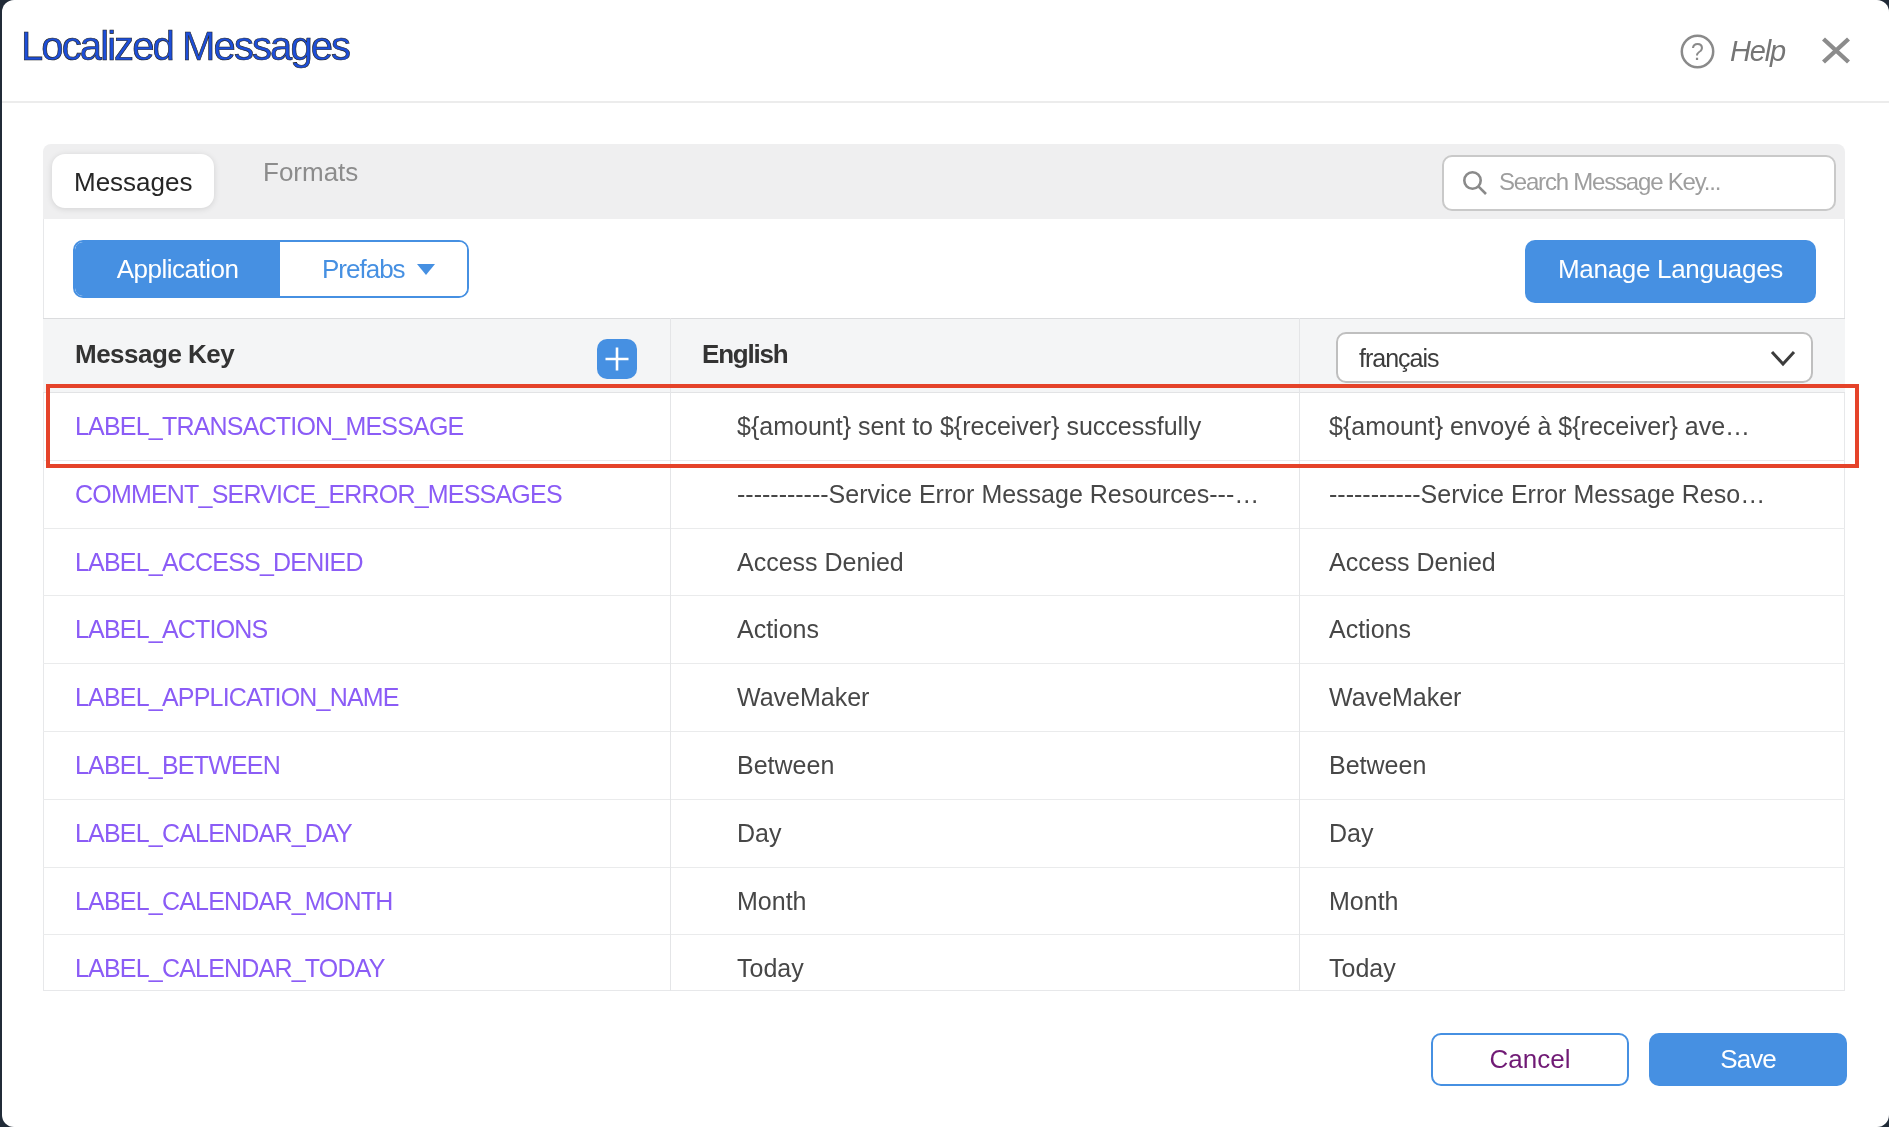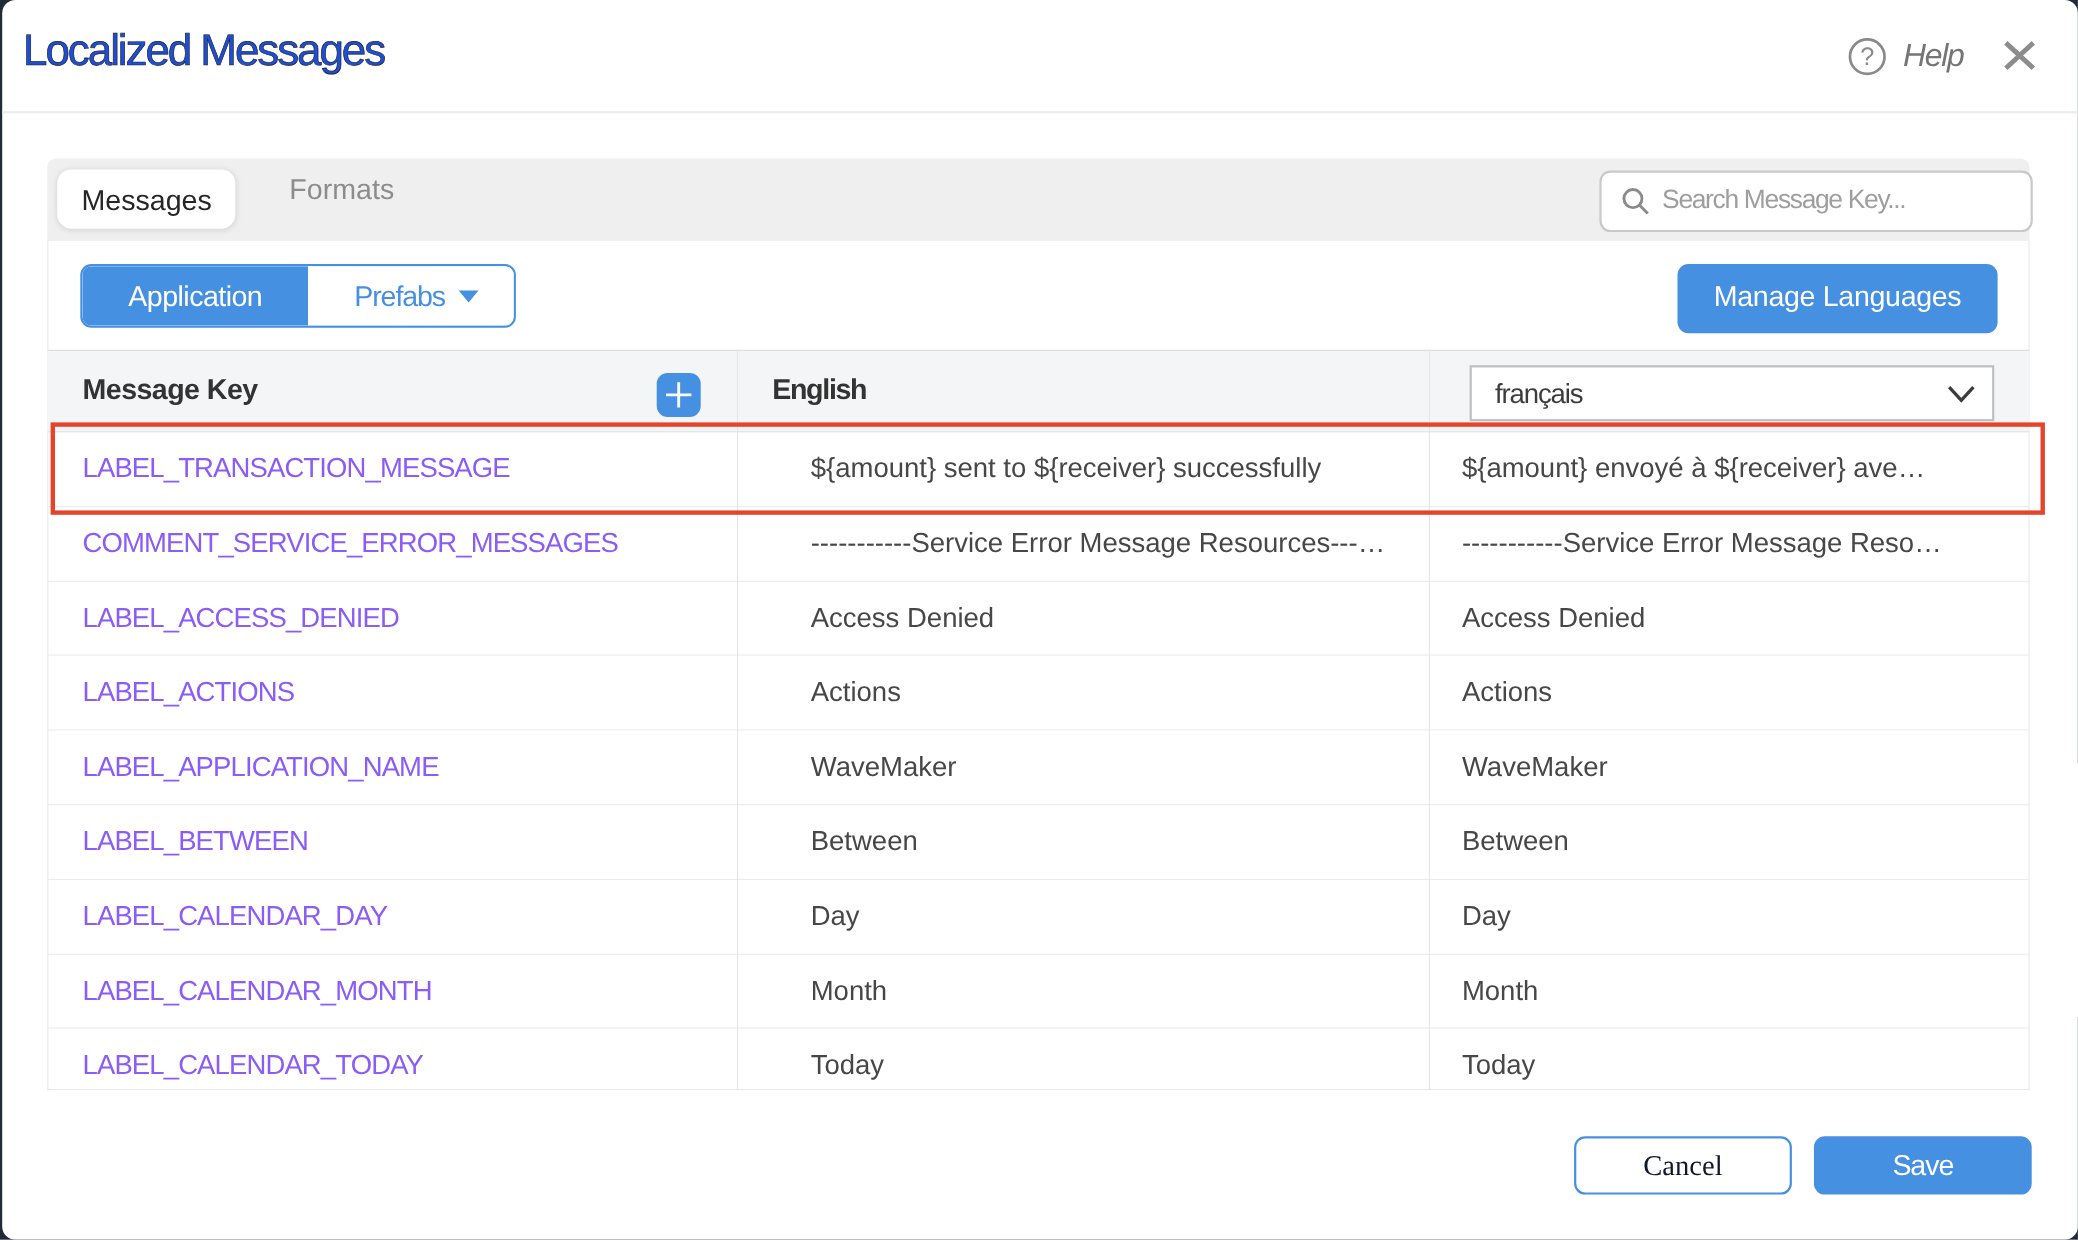--- a/index.html
+++ b/index.html
@@ -10,48 +10,48 @@
 .hdr { position:absolute; left:0; top:0; right:0; height:103px; border-bottom:2px solid #ececec; }
 .title { position:absolute; left:19px; top:24px; font-size:40px; letter-spacing:-1.9px; color:#1d4ed8; -webkit-text-stroke:0.6px #212121; }
 .help { position:absolute; left:1728px; top:35px; font-size:29px; letter-spacing:-1.2px; color:#757575;font-style:italic; }
 .qicon { position:absolute; left:1678px; top:34px; width:35px; height:35px; }
 .xicon { position:absolute; left:1819px; top:36px; width:29px; height:29px; }
 
 .strip { position:absolute; left:41px; top:144px; width:1802px; height:75px; background:#efeff0; border-radius:8px 8px 0 0; }
 .tab-active { position:absolute; left:9px; top:10px; width:162px; height:54px; background:#fff; border-radius:13px; box-shadow:0 1px 6px rgba(0,0,0,0.12); }
 .tab-active span { position:absolute; left:22px; top:13px; font-size:26px; color:#262626; }
 .tab-formats { position:absolute; left:220px; top:13px; font-size:26px; color:#8c8c8c; }
-.search { position:absolute; left:1440px; top:155px; width:394px; height:56px; background:#fff; border:2px solid #c9c9c9; border-radius:10px;margin-left:12px; }
+.search { position:absolute; left:1440px; top:155px; width:394px; height:56px; background:#fff; border:2px solid #c9c9c9; border-radius:10px; }
 .search .ph { position:absolute; left:55px; top:11px; font-size:24px; letter-spacing:-1.2px; color:#9e9e9e; }
 .search svg { position:absolute; left:17px; top:12px; }
 .bodywrap { position:absolute; left:41px; top:219px; width:1802px; height:772px; border-left:1px solid #e7e8ea; border-right:1px solid #e7e8ea; border-bottom:1px solid #e7e8ea; background:#fff; }
 
 .seg { position:absolute; left:71px; top:240px; height:58px; width:396px; border:2px solid #4690e2; border-radius:10px; overflow:hidden; }
 .seg .app { position:absolute; left:0; top:0; width:205px; height:100%; background:#4690e2; border-radius:7px 0 0 7px; color:#fff; font-size:26px; letter-spacing:-0.5px; text-align:center; line-height:54px; }
 .seg .pre { position:absolute; left:205px; top:0; right:0; height:100%; background:#fff; color:#4690e2; font-size:26px; letter-spacing:-1px; line-height:54px; }
 .seg .pre span { margin-left:42px; }
 .caret { display:inline-block; width:0; height:0; border-left:9.5px solid transparent; border-right:9.5px solid transparent; border-top:11px solid #4690e2; vertical-align:middle; margin-left:12px; margin-top:-4px; }
 .manage { position:absolute; left:1523px; top:240px; width:291px; height:63px; background:#4690e2; border-radius:10px; color:#fff; font-size:26px; letter-spacing:-0.3px; text-align:center; line-height:59px; }
 
 .thead { position:absolute; left:41px; top:318px; width:1802px; height:75px; background:#f4f5f6; border-top:1px solid #dbdcde; border-bottom:1px solid #e2e3e5; }
 .th1 { position:absolute; left:32px; top:20px; font-size:26px; font-weight:bold; letter-spacing:-0.5px; color:#333; }
 .th2 { position:absolute; left:659px; top:20px; font-size:26px; font-weight:bold; letter-spacing:-1.2px; color:#333; }
 .plusbtn { position:absolute; left:554px; top:20px; width:40px; height:40px; background:#4690e2; border-radius:10px; }
-.sel { position:absolute; left:1293px; top:13px; width:477px; height:51px; background:#fff; border:2px solid #bfbfbf; border-radius:0; }
+.sel { position:absolute; left:1293px; top:13px; width:477px; height:51px; background:#fff; border:2px solid #bfbfbf; border-radius:10px; }
 .sel span { position:absolute; left:21px; top:10px; font-size:25px; letter-spacing:-1px; color:#3c3c3c; }
 .rows { position:absolute; left:41px; top:393px; width:1802px; height:598px; overflow:hidden; }
 .row { position:relative; width:100%; height:67.8px; border-bottom:1px solid #eaebec; }
 .c1 { position:absolute; left:32px; top:19px; font-size:25px; letter-spacing:-0.8px; color:#8b5cf6; white-space:nowrap; }
 .c2 { position:absolute; left:659px; top:19px; font-size:25px; letter-spacing:0px; color:#474747; white-space:nowrap;margin-left:35px; }
 .c3 { position:absolute; left:1286px; top:19px; font-size:25px; letter-spacing:0px; color:#474747; white-space:nowrap; }
 .vline1 { position:absolute; left:668px; top:318px; width:1px; height:673px; background:#e4e5e7; }
 .vline2 { position:absolute; left:1297px; top:318px; width:1px; height:673px; background:#e4e5e7; }
 .redbox { position:absolute; left:44px; top:384px; width:1813px; height:84px; border:4.5px solid #e5432a; }
 
-.btn-cancel { position:absolute; left:1429px; top:1033px; width:198px; height:53px; border:2px solid #4690e2; border-radius:10px; color:#0f172a; font-size:26px; text-align:center; line-height:49px; background:#fff;font-family:Liberation Serif, serif; }
+.btn-cancel { position:absolute; left:1429px; top:1033px; width:198px; height:53px; border:2px solid #4690e2; border-radius:10px; color:#701a75; font-size:26px; text-align:center; line-height:49px; background:#fff; }
 .btn-save { position:absolute; left:1647px; top:1033px; width:198px; height:53px; background:#4690e2; border-radius:10px; color:#fff; font-size:26px; letter-spacing:-1px; text-align:center; line-height:53px; }
 </style>
 </head>
 <body>
 <div class="dialog">
   <div class="hdr">
     <div class="title">Localized Messages</div>
     <svg class="qicon" viewBox="0 0 35 35">
         <circle cx="17.5" cy="17.5" r="15.7" fill="none" stroke="#8a8a8a" stroke-width="2.5"></circle>
         <text x="17.5" y="25.5" text-anchor="middle" font-size="23" fill="#8a8a8a" font-family="Liberation Sans">?</text>

